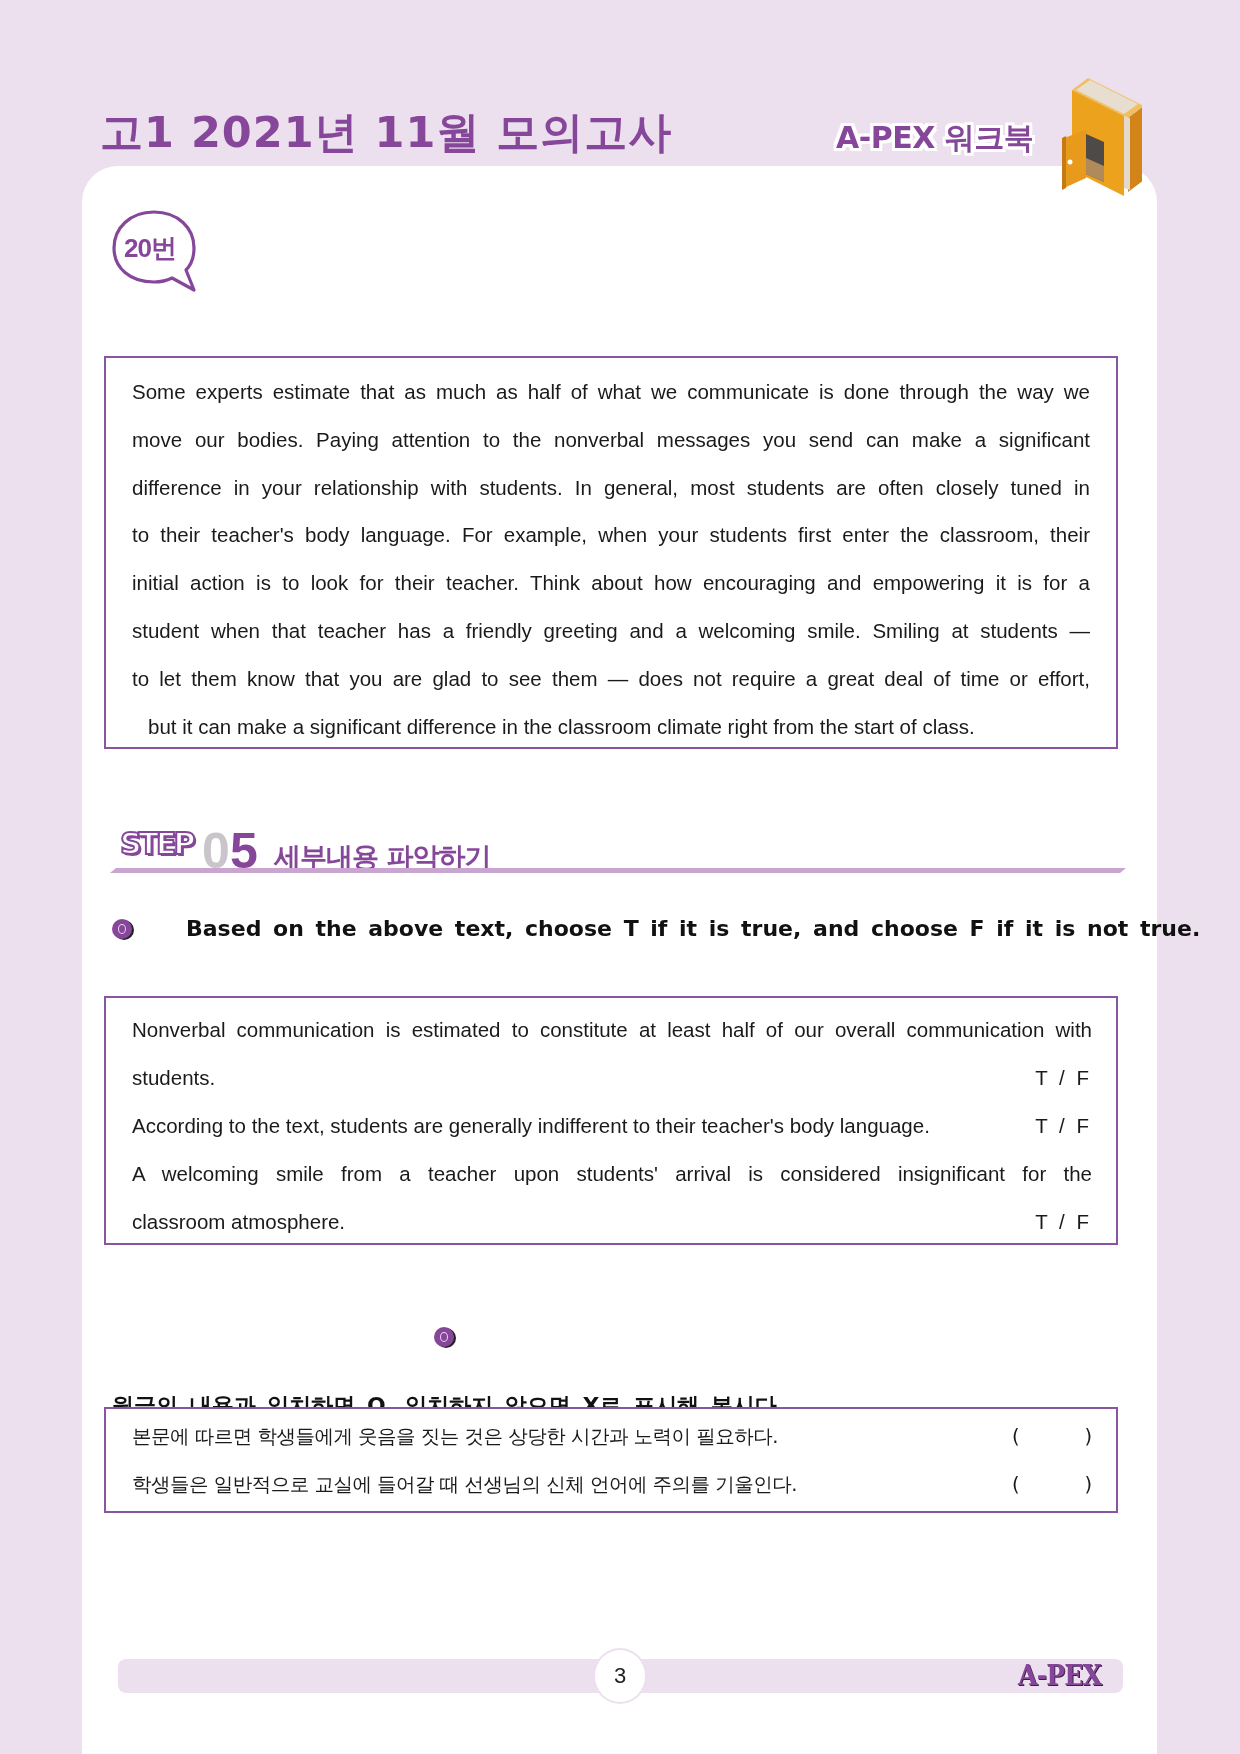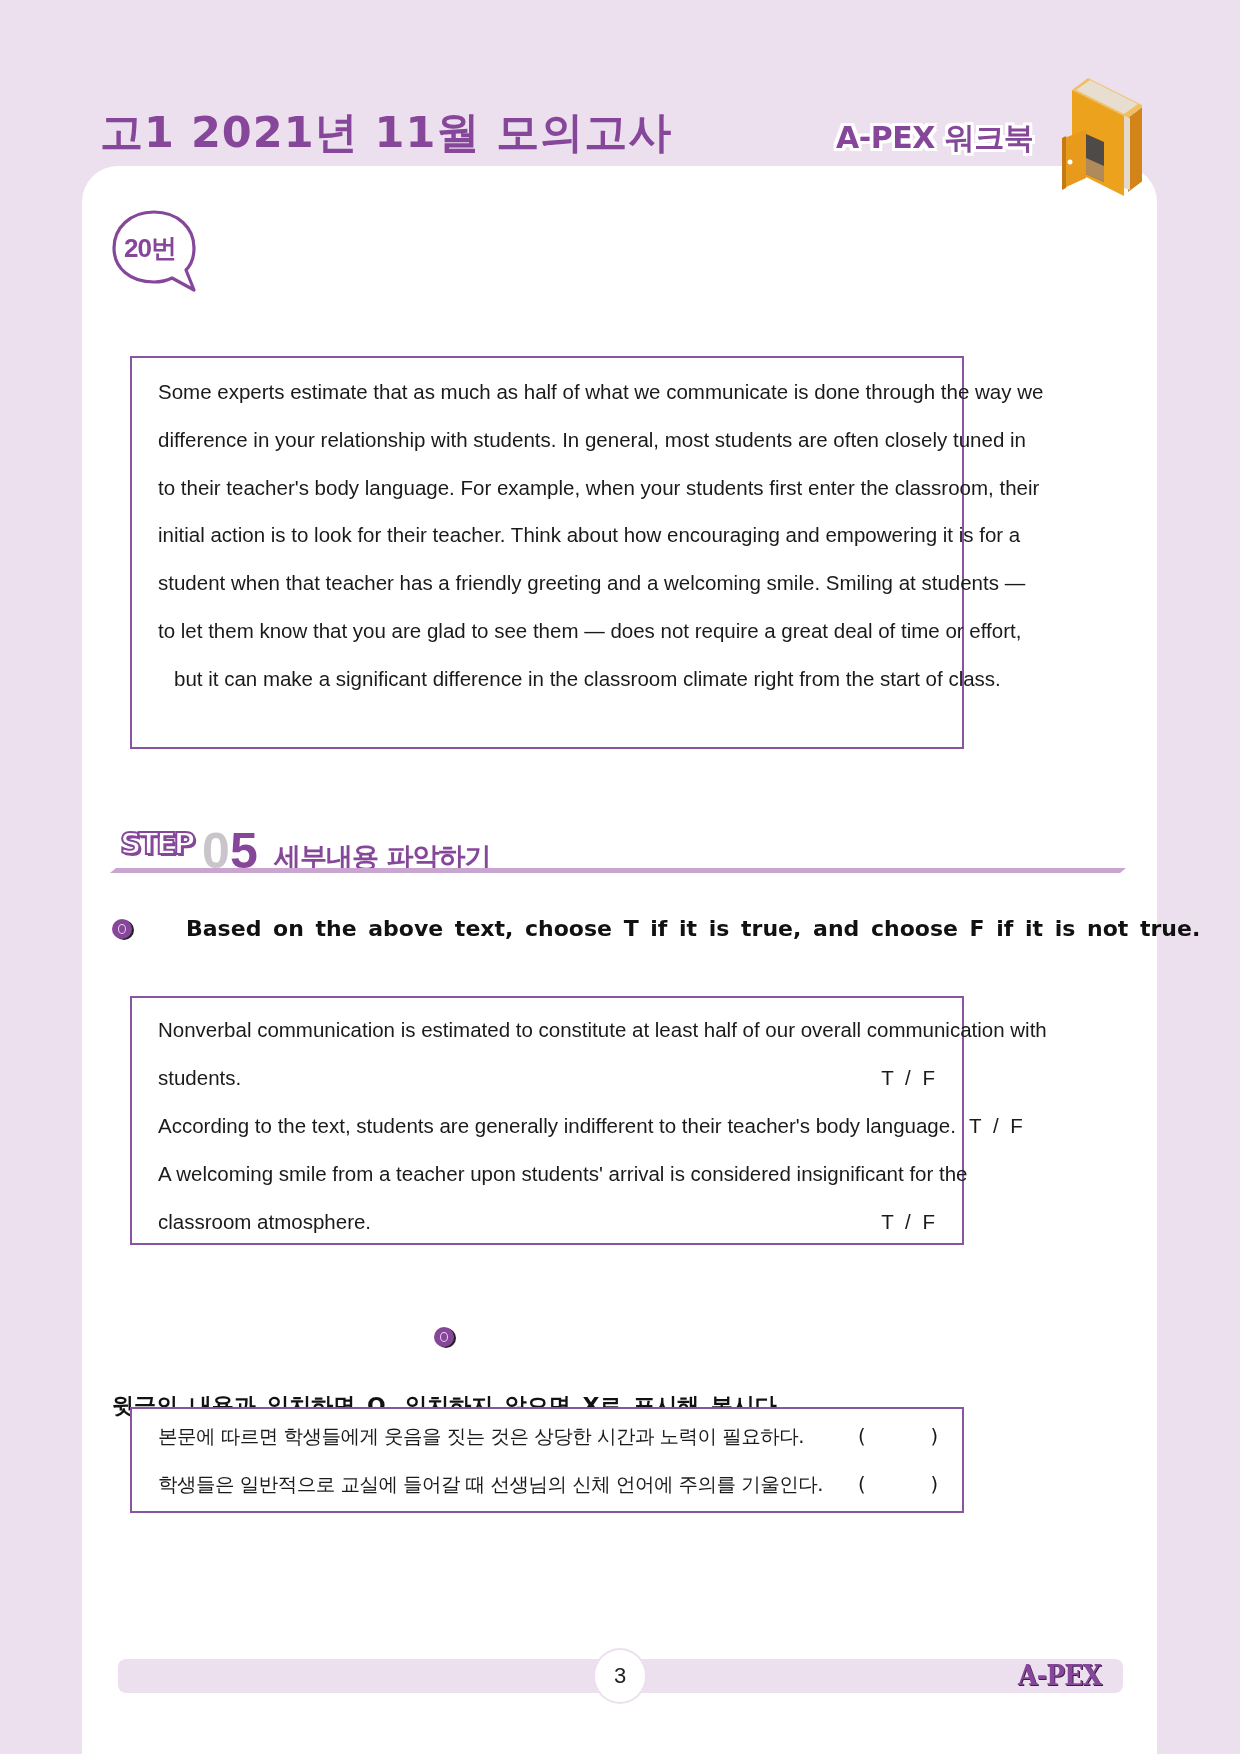--- a/index.html
+++ b/index.html
@@ -34,21 +34,21 @@
   .book-icon { position: absolute; left: 1052px; top: 76px; width: 90px; height: 124px; }
 
   .badge { position: absolute; left: 110px; top: 208px; width: 90px; height: 84px; }
   .badge-text {
     position: absolute; left: 124px; top: 231px;
     font-size: 26px; font-weight: bold; color: #86479a;
     font-family: Liberation Sans, sans-serif; letter-spacing: -1px;
   }
 
   .box {
-    position: absolute; left: 130px; width: 834px;
+    position: absolute; left: 104px; width: 1014px;
     border: 2px solid #8a55a0;
     background: #fff;
   }
   .passage {
     top: 356px; height: 393px;
     padding: 10px 26px 0 26px;
     font-size: 20.5px; line-height: 47.8px;
     text-align: justify;
     text-align-last: justify;
   }
@@ -166,20 +166,21 @@
   <circle cx="18" cy="86" r="2.5" fill="#fff"></circle>
 </svg>
 
 <svg class="badge" viewBox="0 0 90 84">
   <path d="M44 4 C 20 4, 4 20, 4 40 C 4 60, 20 74, 44 74 C 52 74, 58 72, 62 70 L 84 82 L 76 62 C 82 56, 84 48, 84 40 C 84 20, 68 4, 44 4 Z" fill="#fff" stroke="#86479a" stroke-width="3.2" stroke-linejoin="round"></path>
 </svg>
 <div class="badge-text">20번</div>
 
 <div class="box passage">
   <span class="line">Some experts estimate that as much as half of what we communicate is done through the way we</span>
+  <span class="line">move our bodies. Paying attention to the nonverbal messages you send can make a significant</span>
   <span class="line">difference in your relationship with students. In general, most students are often closely tuned in</span>
   <span class="line">to their teacher's body language. For example, when your students first enter the classroom, their</span>
   <span class="line">initial action is to look for their teacher. Think about how encouraging and empowering it is for a</span>
   <span class="line">student when that teacher has a friendly greeting and a welcoming smile. Smiling at students —</span>
   <span class="line">to let them know that you are glad to see them — does not require a great deal of time or effort,</span>
   <span class="line last">but it can make a significant difference in the classroom climate right from the start of class.</span>
 </div>
 
 <div class="step-wrap">
   <span class="step-word">STEP</span>

